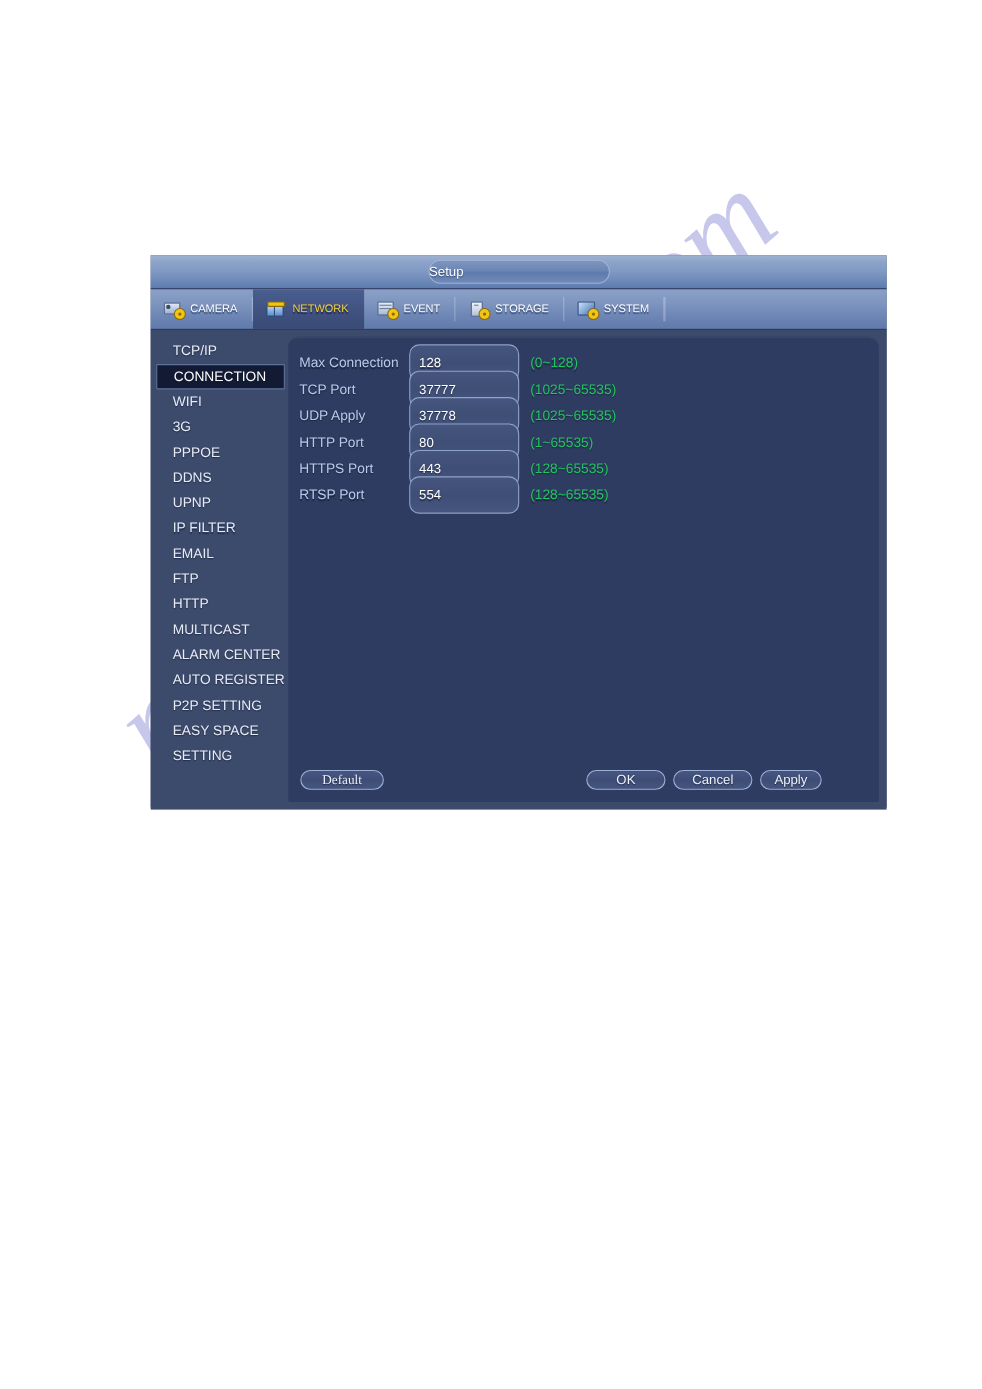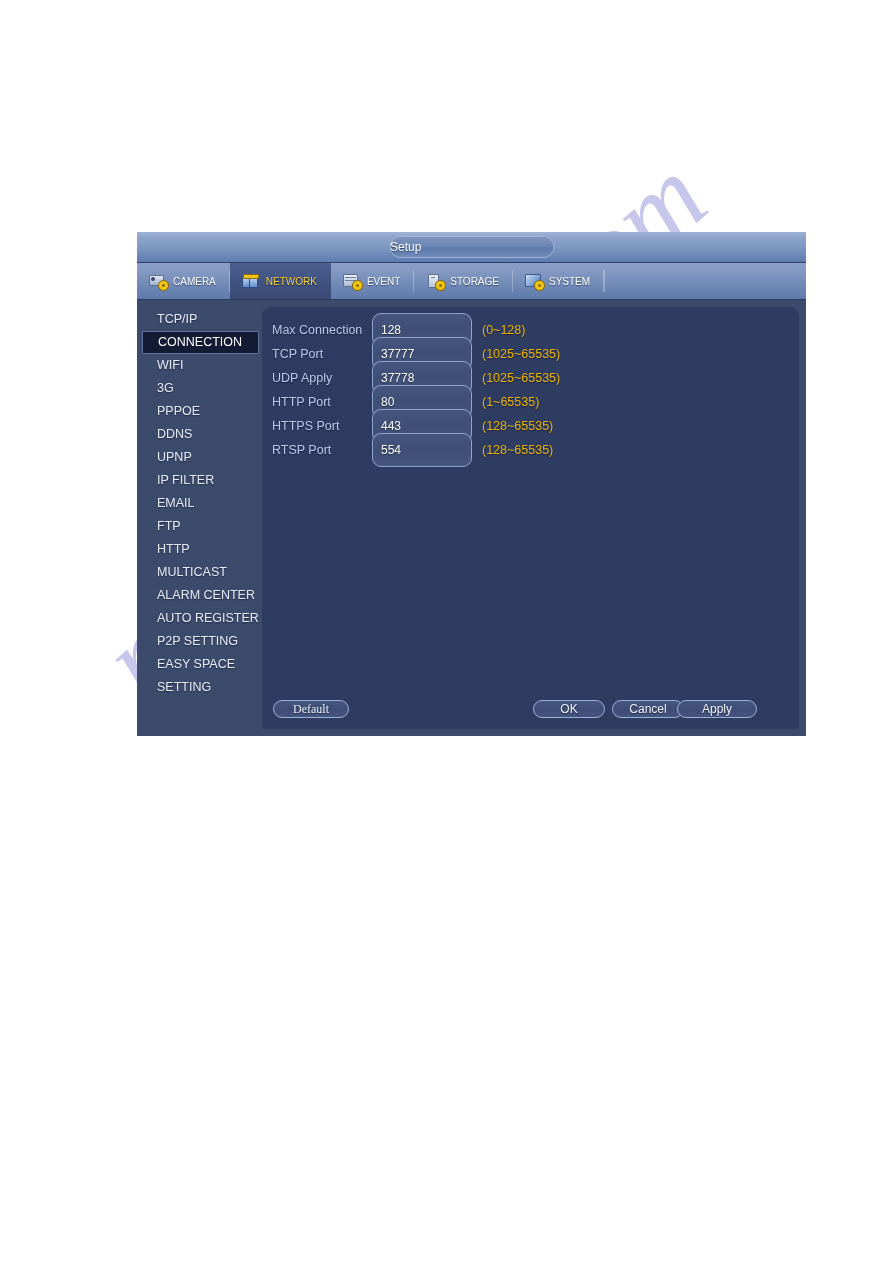--- a/index.html
+++ b/index.html
@@ -254,21 +254,21 @@
     line-height: 15px;
     padding: 0 0 0 8px;
     box-sizing: border-box;
     text-shadow: 0 1px 1px rgba(10,16,38,0.6);
     font-family: "Liberation Sans", sans-serif;
     outline: none;
   }
   .fhint {
     margin-left: 10px;
     font-size: 12.5px;
-    color: #eab308;
+    color: #22c55e;
     text-shadow: 0 1px 1px rgba(10,16,38,0.55);
     white-space: nowrap;
   }
 
   
   .footer {
     position: absolute;
     left: 0; right: 0; bottom: 9px;
     height: 20px;
     padding: 0 11px;
@@ -286,21 +286,21 @@
     text-align: center;
     text-shadow: 0 1px 1px rgba(10,16,38,0.65);
     box-sizing: border-box;
     font-family: "Liberation Sans", sans-serif;
     padding: 0;
     cursor: default;
   }
   #btn-default { left: 11px;  width: 76px; font-family: Liberation Serif, serif; }
   #btn-ok      { right: 194px; width: 72px; }
   #btn-cancel  { right: 115px; width: 72px; }
-  #btn-apply   { right: 42px;  width: 80px; margin-left: 48px; }
+  #btn-apply   { right: 52px;  width: 56px; margin-left: 48px; }
 </style>
 </head>
 <body>
 
 <div id="watermark">
   <div class="wm-text">manualshive.com</div>
 </div>
 
 <div id="dvr-window">
 

